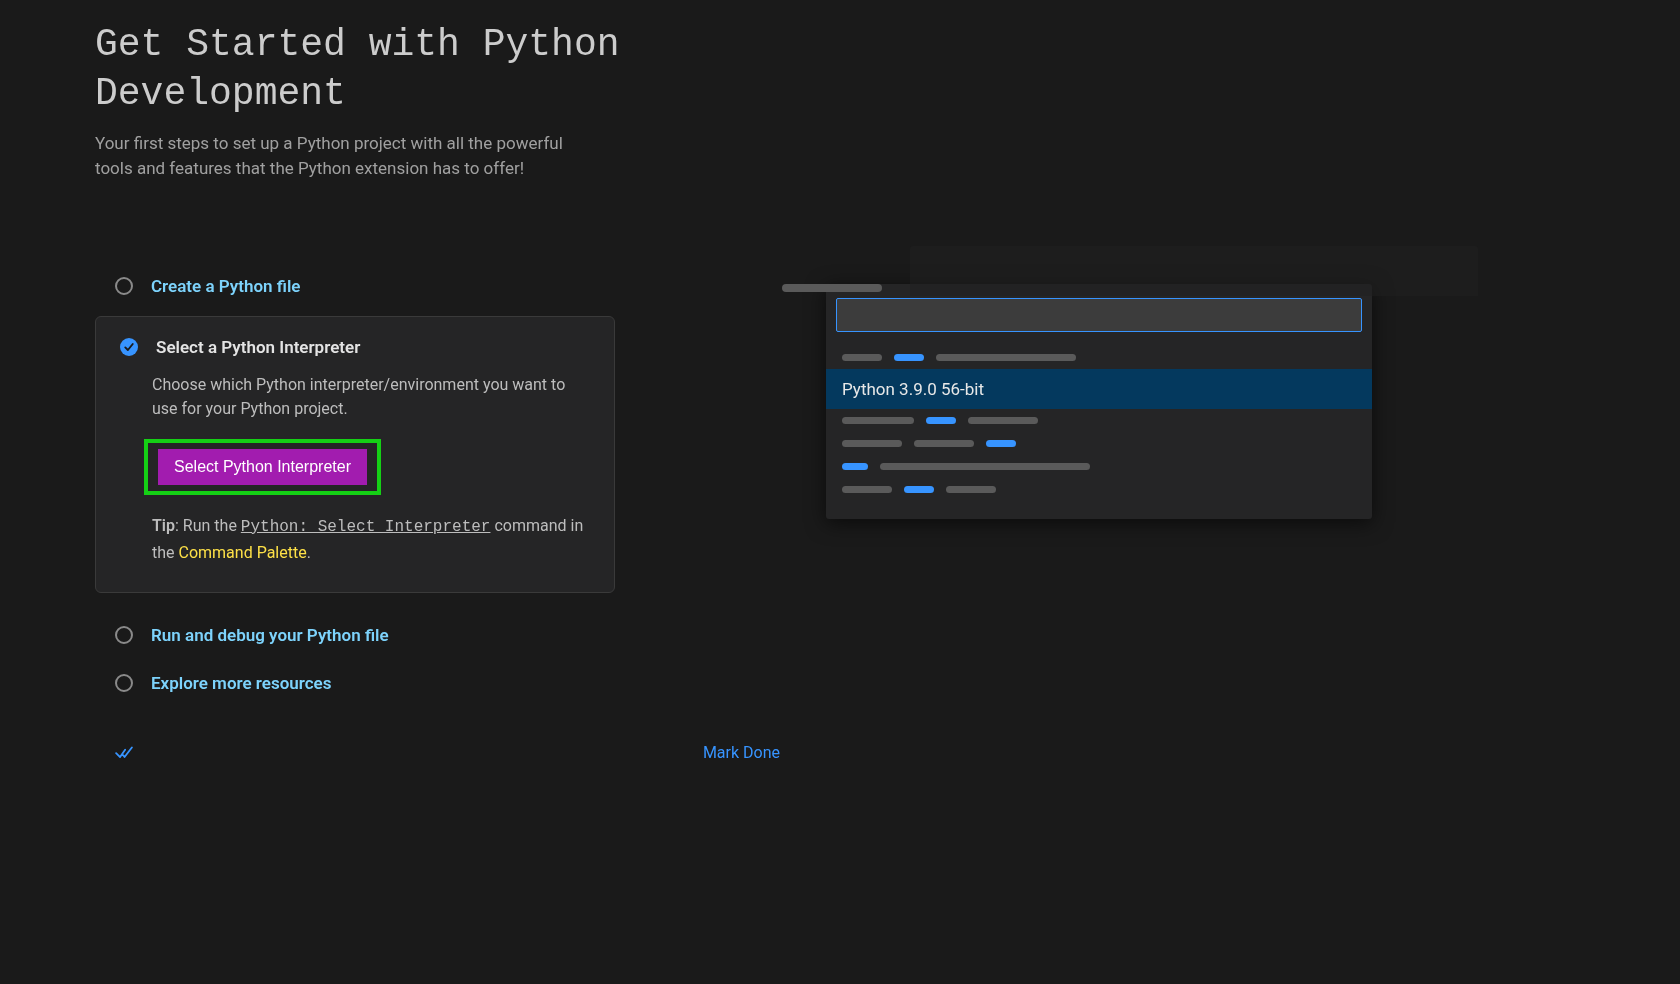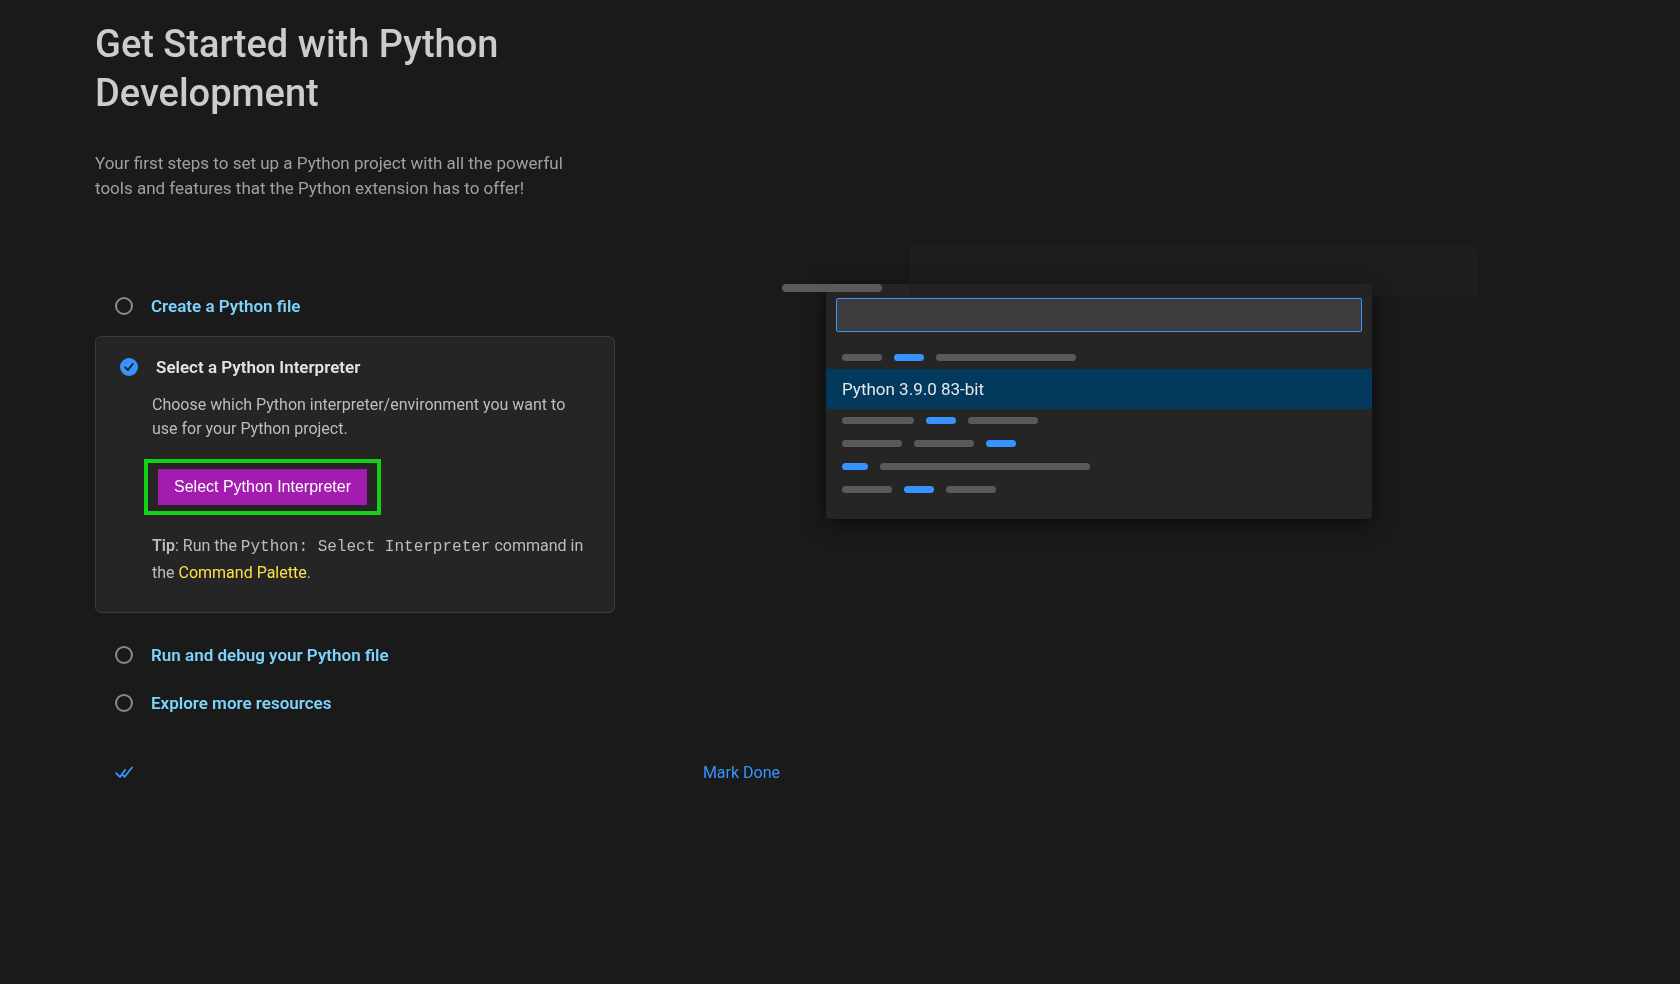--- a/index.html
+++ b/index.html
@@ -1,36 +1,36 @@
 <!DOCTYPE html>
 <html><head>
 <meta charset="utf-8">
 <style>
   * { box-sizing: border-box; margin: 0; padding: 0; }
   html, body { width: 1680px; height: 984px; background: #1a1a1a; font-family: -apple-system, BlinkMacSystemFont, "Segoe UI", Roboto, Helvetica, Arial, sans-serif; color: #cccccc; overflow: hidden; }
   .page { display: flex; width: 100%; height: 100%; }
   .left { flex: 0 0 780px; padding: 20px 0 0 95px; }
   .right { flex: 1; position: relative; }
-  h1 { font-size: 38px; font-weight: 500; color: #cccccc; line-height: 1.3; margin-bottom: 32px; max-width: 560px; }
+  h1 { font-size: 38px; font-weight: 500; color: #cccccc; line-height: 1.3; margin-bottom: 12px; max-width: 560px; font-family: Liberation Mono, monospace; }
   .subtitle { font-size: 17px; color: #a0a0a0; line-height: 1.5; max-width: 500px; margin-bottom: 80px; }
   .steps { display: flex; flex-direction: column; gap: 0; }
   .step-row { display: flex; align-items: center; gap: 18px; padding: 14px 20px; cursor: pointer; }
   .step-row .label { font-size: 17px; font-weight: 600; color: #7dd3fc; }
   .radio-empty { width: 18px; height: 18px; border: 2px solid #8a8a8a; border-radius: 50%; flex: 0 0 18px; }
   .radio-checked { width: 18px; height: 18px; border-radius: 50%; background: #3794ff; flex: 0 0 18px; display: flex; align-items: center; justify-content: center; }
   .radio-checked svg { width: 12px; height: 12px; }
   .expanded-card { border: 1px solid #3a3a3a; border-radius: 6px; background: #252526; padding: 20px 24px 26px 24px; margin: 6px 5px 18px 0; width: 520px; }
   .expanded-card .head { display: flex; align-items: center; gap: 18px; margin-bottom: 16px; }
   .expanded-card .head .label { font-size: 17px; font-weight: 600; color: #e4e4e4; }
   .expanded-card .desc { font-size: 16px; color: #bdbdbd; line-height: 1.5; margin-left: 32px; margin-bottom: 18px; max-width: 420px; }
   .highlight-box { border: 4px solid #15d015; padding: 6px 10px; display: inline-block; margin-left: 24px; margin-bottom: 18px; }
   .primary-btn { background: #a21caf; color: #ffffff; border: none; padding: 9px 16px; font-size: 16px; cursor: pointer; }
   .tip { font-size: 16px; color: #bdbdbd; margin-left: 32px; line-height: 1.6; max-width: 440px; }
   .tip .bold { font-weight: 600; }
-  .tip code { font-family: "Consolas","Courier New",monospace; font-size: 16px; color: #bdbdbd; }
+  .tip code { font-family: "Consolas","Courier New",monospace; font-size: 16px; color: #bdbdbd; text-decoration: underline; }
   .tip a { color: #fde047; text-decoration: none; }
   .mark-done { display: flex; align-items: center; gap: 10px; margin-top: 36px; margin-left: 20px; color: #3794ff; font-size: 16px; cursor: pointer; justify-content: space-between; }
   .mark-done svg { width: 18px; height: 18px; }
   
   .illus-wrap { position: absolute; top: 256px; left: 46px; width: 640px; }
   .tab-bar { position: absolute; top: 0; left: -48px; width: 700px; height: 40px; display: flex; align-items: flex-end; }
   .tab-inactive { width: 100px; height: 8px; background: #5a5a5a; border-radius: 4px; margin-left: 4px; margin-bottom: 4px; }
   .tab-area { background: #1f1f1f; height: 50px; flex: 1; margin-left: 28px; border-radius: 3px 3px 0 0; opacity: 0.5; }
   .dropdown { background: #252526; border-radius: 3px; padding: 14px 10px 18px 10px; box-shadow: 0 4px 20px rgba(0,0,0,0.6); width: 546px; }
   .dropdown-input { border: 1px solid #3794ff; background: #3c3c3c; height: 34px; border-radius: 2px; margin-bottom: 14px; }
@@ -102,21 +102,21 @@
       </div>
       <div style="height:28px;"></div>
       <div class="dropdown">
         <div class="dropdown-input"></div>
         <div class="dd-row">
           <span class="bar grey" style="width:40px"></span>
           <span class="bar blue" style="width:30px"></span>
           <span class="bar grey" style="width:140px"></span>
         </div>
         <div class="dd-row selected">
-          <span class="dd-text">Python 3.9.0 83-bit</span>
+          <span class="dd-text">Python 3.9.0 56-bit</span>
         </div>
         <div class="dd-row">
           <span class="bar grey" style="width:72px"></span>
           <span class="bar blue" style="width:30px"></span>
           <span class="bar grey" style="width:70px"></span>
         </div>
         <div class="dd-row">
           <span class="bar grey" style="width:60px"></span>
           <span class="bar grey" style="width:60px"></span>
           <span class="bar blue" style="width:30px"></span>

